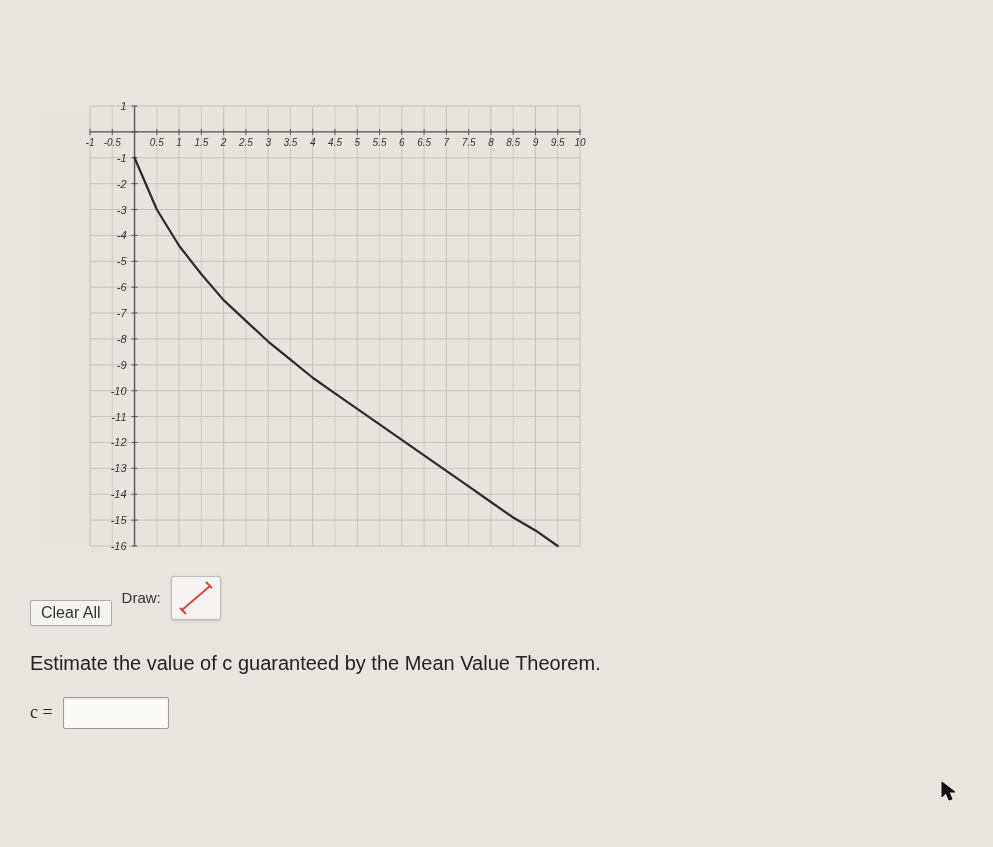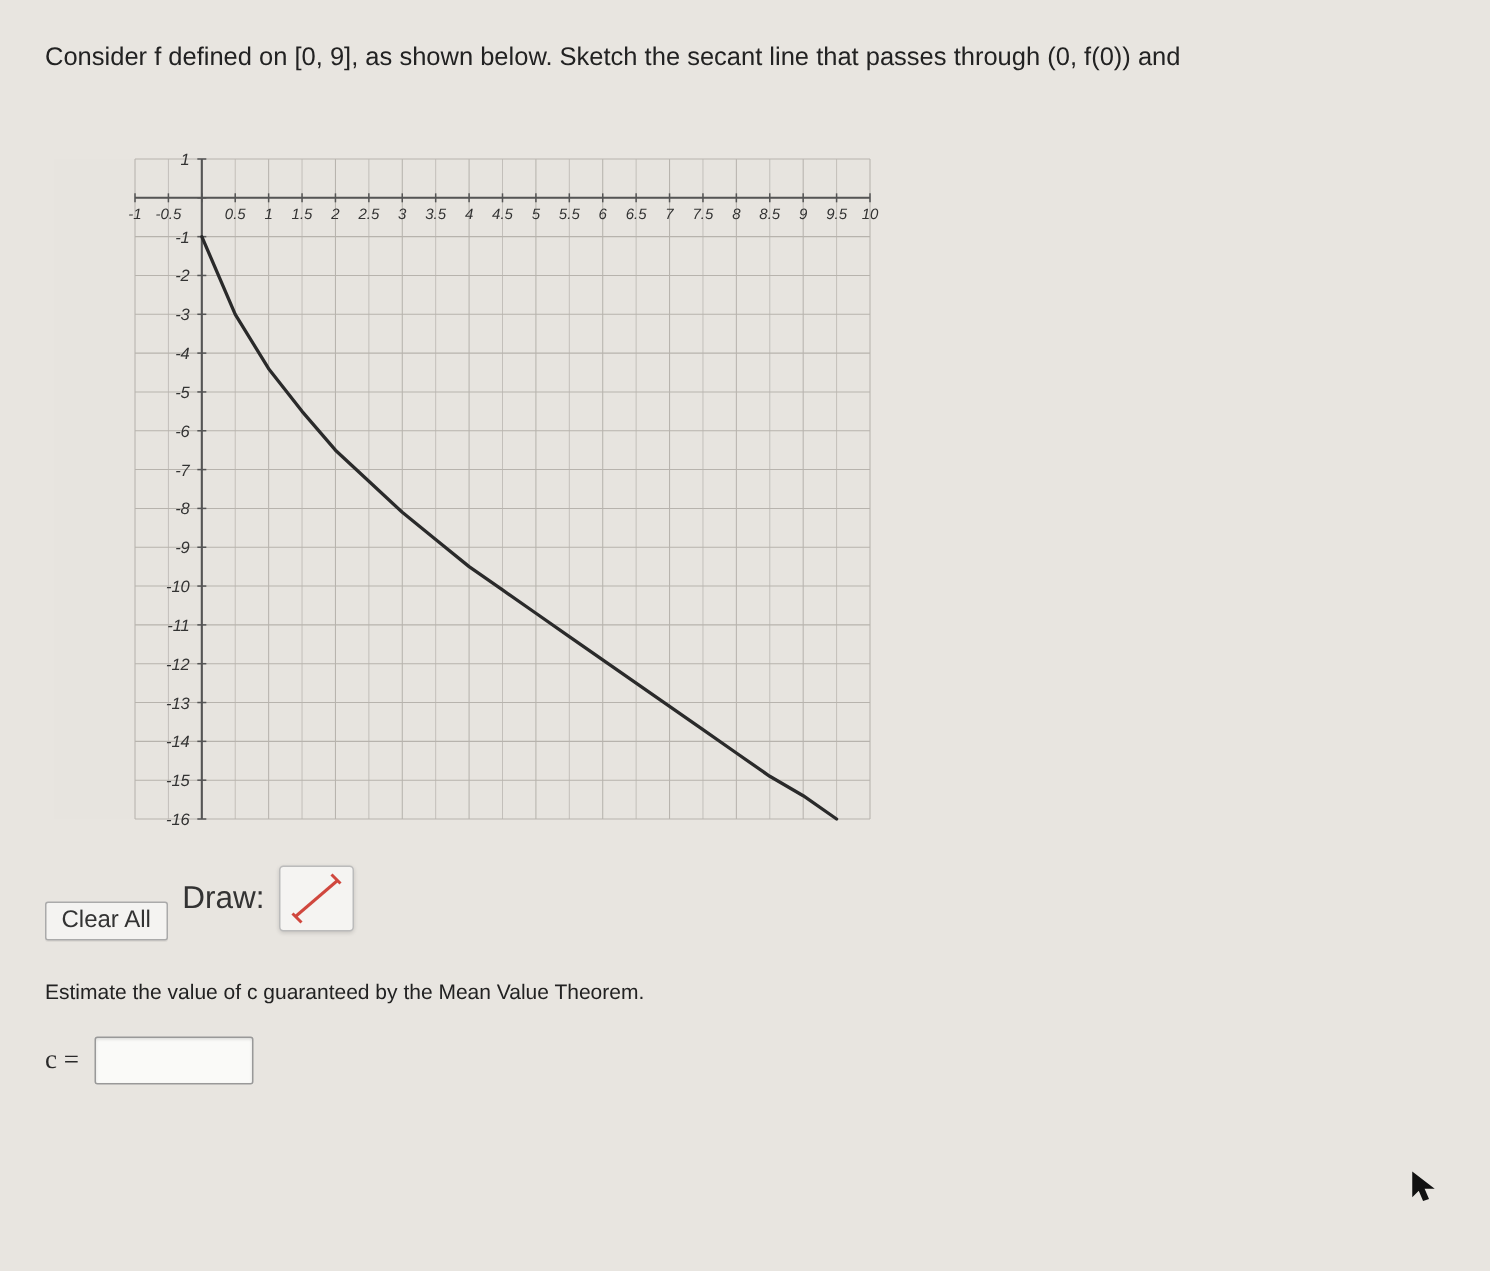--- a/index.html
+++ b/index.html
@@ -33,39 +33,39 @@
     background: #f4f3f1;
     padding: 3px 10px;
     font-size: 16px;
     color: #333;
     cursor: pointer;
     border-radius: 2px;
     box-shadow: 0 1px 0 rgba(0,0,0,0.05);
     margin-top: 30px;
   }
   .draw-label {
-    font-size: 21px;
+    font-size: 15px;
     color: #333;
   }
   .draw-tool {
     border: 1px solid #bbb;
     width: 48px;
     height: 42px;
     background: #f5f4f2;
     box-shadow: 0 1px 3px rgba(0,0,0,0.15);
     display: inline-flex;
     align-items: center;
     justify-content: center;
     cursor: pointer;
     position: relative;
     border-radius: 3px;
   }
   .estimate-text {
     margin-top: 26px;
-    font-size: 14px;
+    font-size: 20px;
     color: #222;
   }
   .answer-row {
     margin-top: 22px;
     display: flex;
     align-items: center;
     gap: 10px;
     font-family: "Cambria Math", Georgia, serif;
     font-size: 18px;
   }
@@ -84,21 +84,21 @@
   }
   svg text {
     font-family: Arial, sans-serif;
     fill: #333;
   }
 </style>
 </head>
 <body>
 
 <div class="problem-text">
-  <span>Consider f defined on [0, 9], as shown below. Sketch the secant line that passes through (0, f(0)) and</span><br>
+  <br>
   <br>
 </div>
 
 <div class="chart-wrap">
   <svg id="chart-svg" width="560" height="460">
       <rect x="6" y="10" width="544" height="440" fill="#e7e4df"></rect>
       <line x1="60" y1="10" x2="60" y2="450" stroke="#b7b3ad" stroke-width="0.7"></line>
       <line x1="82.27272727272728" y1="10" x2="82.27272727272728" y2="450" stroke="#b7b3ad" stroke-width="0.5"></line>
       <line x1="104.54545454545455" y1="10" x2="104.54545454545455" y2="450" stroke="#b7b3ad" stroke-width="0.7"></line>
       <line x1="126.81818181818181" y1="10" x2="126.81818181818181" y2="450" stroke="#b7b3ad" stroke-width="0.5"></line>

